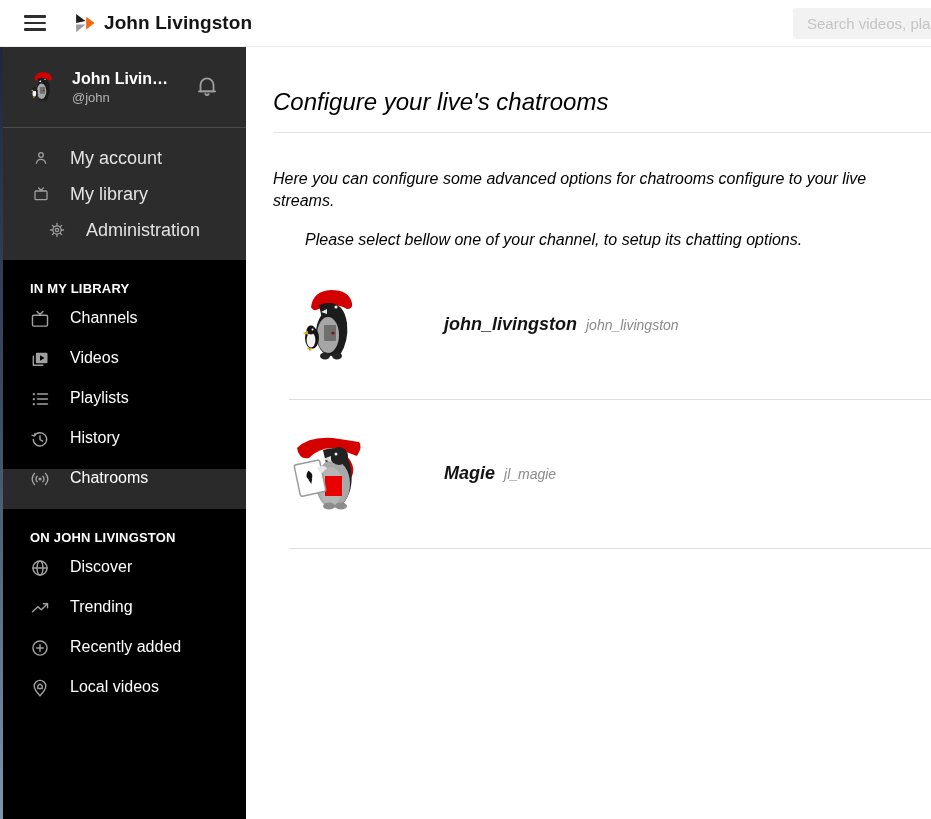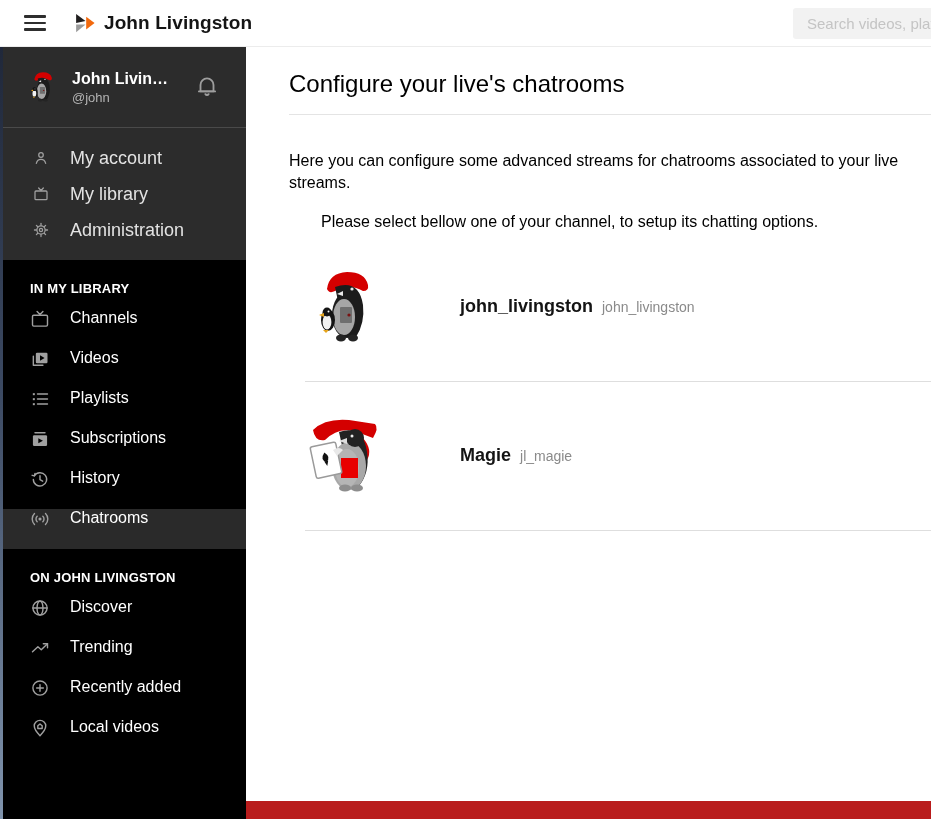--- a/index.html
+++ b/index.html
@@ -30,40 +30,40 @@
                 display:flex; align-items:center; position:relative; }
   .user-avatar { margin-left:25px; width:34px; height:34px; flex:0 0 auto; cursor:pointer; }
   .user-meta { margin-left:13px; display:flex; flex-direction:column; }
   .user-name { font-size:16px; font-weight:700; color:#fff; max-width:99px; white-space:nowrap;
                overflow:hidden; text-overflow:ellipsis; cursor:pointer; }
   .user-handle { font-size:13px; color:#b3b3b3; margin-top:2px; }
   .bell { position:absolute; right:26px; top:26px; width:26px; height:28px; cursor:pointer; }
 
   .account-links { background:#2c2c2c; padding:18px 0 18px 0; }
   .acc-item { height:24px; margin-bottom:12px; display:flex; align-items:center; cursor:pointer; }
-  .acc-item:last-child { margin-bottom:0; }
+  .acc-item:last-child { margin-bottom:0;margin-left:16px; }
   .acc-item .mi { margin-left:33px; width:16px; height:16px; flex:0 0 auto; }
   .acc-item .lbl { margin-left:21px; font-size:18px; color:#e3e3e3; }
 
   .side-section { padding-top:21px; }
   .section-title { margin:0 0 13px 30px; font-size:13px; font-weight:700; color:#fff; letter-spacing:.2px; }
   .nav-item { height:40px; display:flex; align-items:flex-start; cursor:pointer; }
   .nav-item.active { background:#2a2a2a; }
   .nav-item .mi { margin-left:30px; width:20px; height:20px; flex:0 0 auto; }
   .nav-item .lbl { margin-left:20px; font-size:16px; color:#fff; }
 
   .mi svg { width:100%; height:100%; stroke:#a0a0a0; fill:none; stroke-width:1.7;
             stroke-linecap:round; stroke-linejoin:round; }
   .mi svg .fillg { fill:#a0a0a0; stroke:none; }
   .mi svg .holeg { fill:#000; stroke:none; }
   .acc-item .mi svg { stroke-width:1.9; }
 
   
-  .main { position:absolute; left:246px; top:29px; width:685px; height:772px; background:#fff;
-          padding-left:43px; overflow:hidden; }
+  .main { position:absolute; left:246px; top:47px; width:685px; height:772px; background:#fff;
+          padding-left:27px; overflow:hidden;font-style:italic; }
   .page-title { margin-top:41px; font-size:24px; font-weight:400; color:#000;
                 padding-bottom:16px; border-bottom:1px solid #e4e4e4; }
   .para { font-size:16px; color:#000; line-height:1.35; }
   .para.p1 { margin-top:35px; }
   .para.p2 { margin-top:18px;margin-left:32px; }
 
   .channel-list { margin-left:16px; margin-top:0; }
   .channel-row { display:flex; align-items:center; padding:34px 0; border-bottom:1px solid #dedede;
                  cursor:pointer;gap:45px; }
   .channel-avatar { width:80px; height:80px; flex:0 0 auto; }
@@ -250,30 +250,20 @@
               <line x1="9" y1="12" x2="21" y2="12"></line>
               <line x1="9" y1="18" x2="21" y2="18"></line>
             <rect class="fillg" x="3.4" y="5" width="2.4" height="2.4"></rect>
             <rect class="fillg" x="3.4" y="11" width="2.4" height="2.4"></rect>
             <rect class="fillg" x="3.4" y="17" width="2.4" height="2.4"></rect>
           </svg>
         </span>
         <span class="lbl">Playlists</span>
       </div>
 
-      <div class="nav-item">
-        <span class="mi">
-          <svg viewBox="0 0 24 24">
-            <line x1="6" y1="4.5" x2="18" y2="4.5"></line>
-            <rect class="fillg" x="3.5" y="7.5" width="17" height="13" rx="1.5"></rect>
-            <polygon class="holeg" points="10,11 15.5,14 10,17"></polygon>
-          </svg>
-        </span>
-        <span class="lbl">Subscriptions</span>
-      </div>
 
       <div class="nav-item">
         <span class="mi">
           <svg viewBox="0 0 24 24">
             <path d="M5.2 8.2A8 8 0 1 1 4 12.5"></path>
             <polyline points="2.6,7.6 5.2,8.2 6,5.4"></polyline>
             <polyline points="12,8 12,12.8 15.2,14.6"></polyline>
           </svg>
         </span>
         <span class="lbl">History</span>
@@ -337,21 +327,21 @@
         </span>
         <span class="lbl">Local videos</span>
       </div>
     </div>
   </div>
 
   <div class="left-strip"></div>
 
   <div class="main">
     <h1 class="page-title">Configure your live's chatrooms</h1>
-    <p class="para p1">Here you can configure some advanced streams for chatrooms associated to your live streams.</p>
+    <p class="para p1">Here you can configure some advanced options for chatrooms configure to your live streams.</p>
     <p class="para p2">Please select bellow one of your channel, to setup its chatting options.</p>
 
     <div class="channel-list">
 
       <div class="channel-row">
         <div class="channel-avatar">
           <svg viewBox="0 0 80 80">
               <use href="#penguin-avatar"></use>
             </svg>
         </div>

